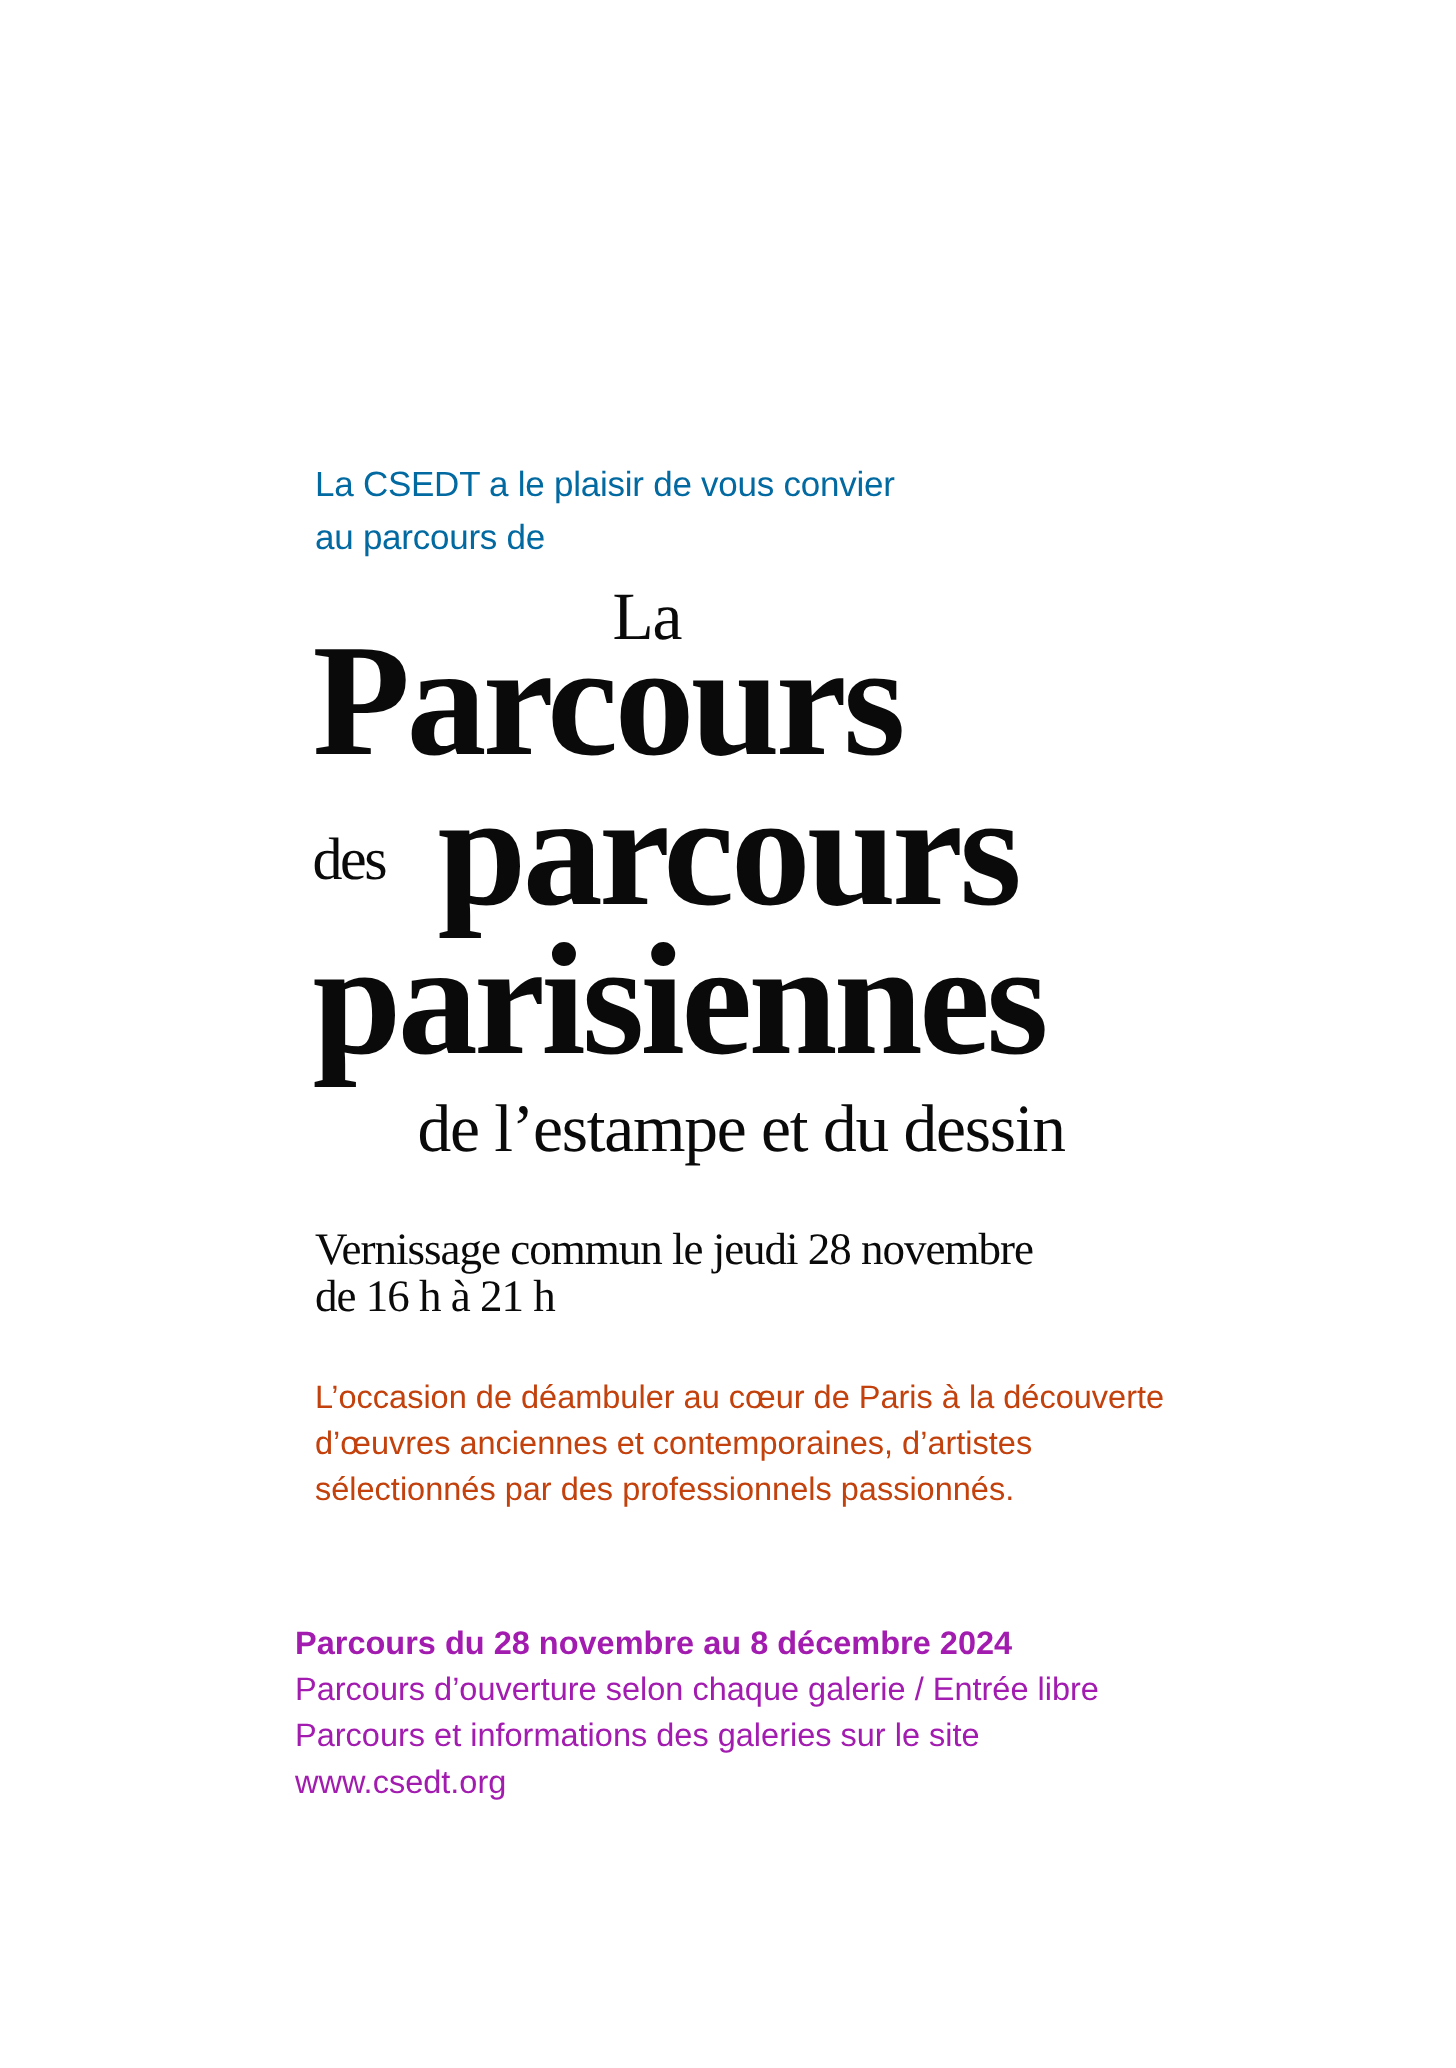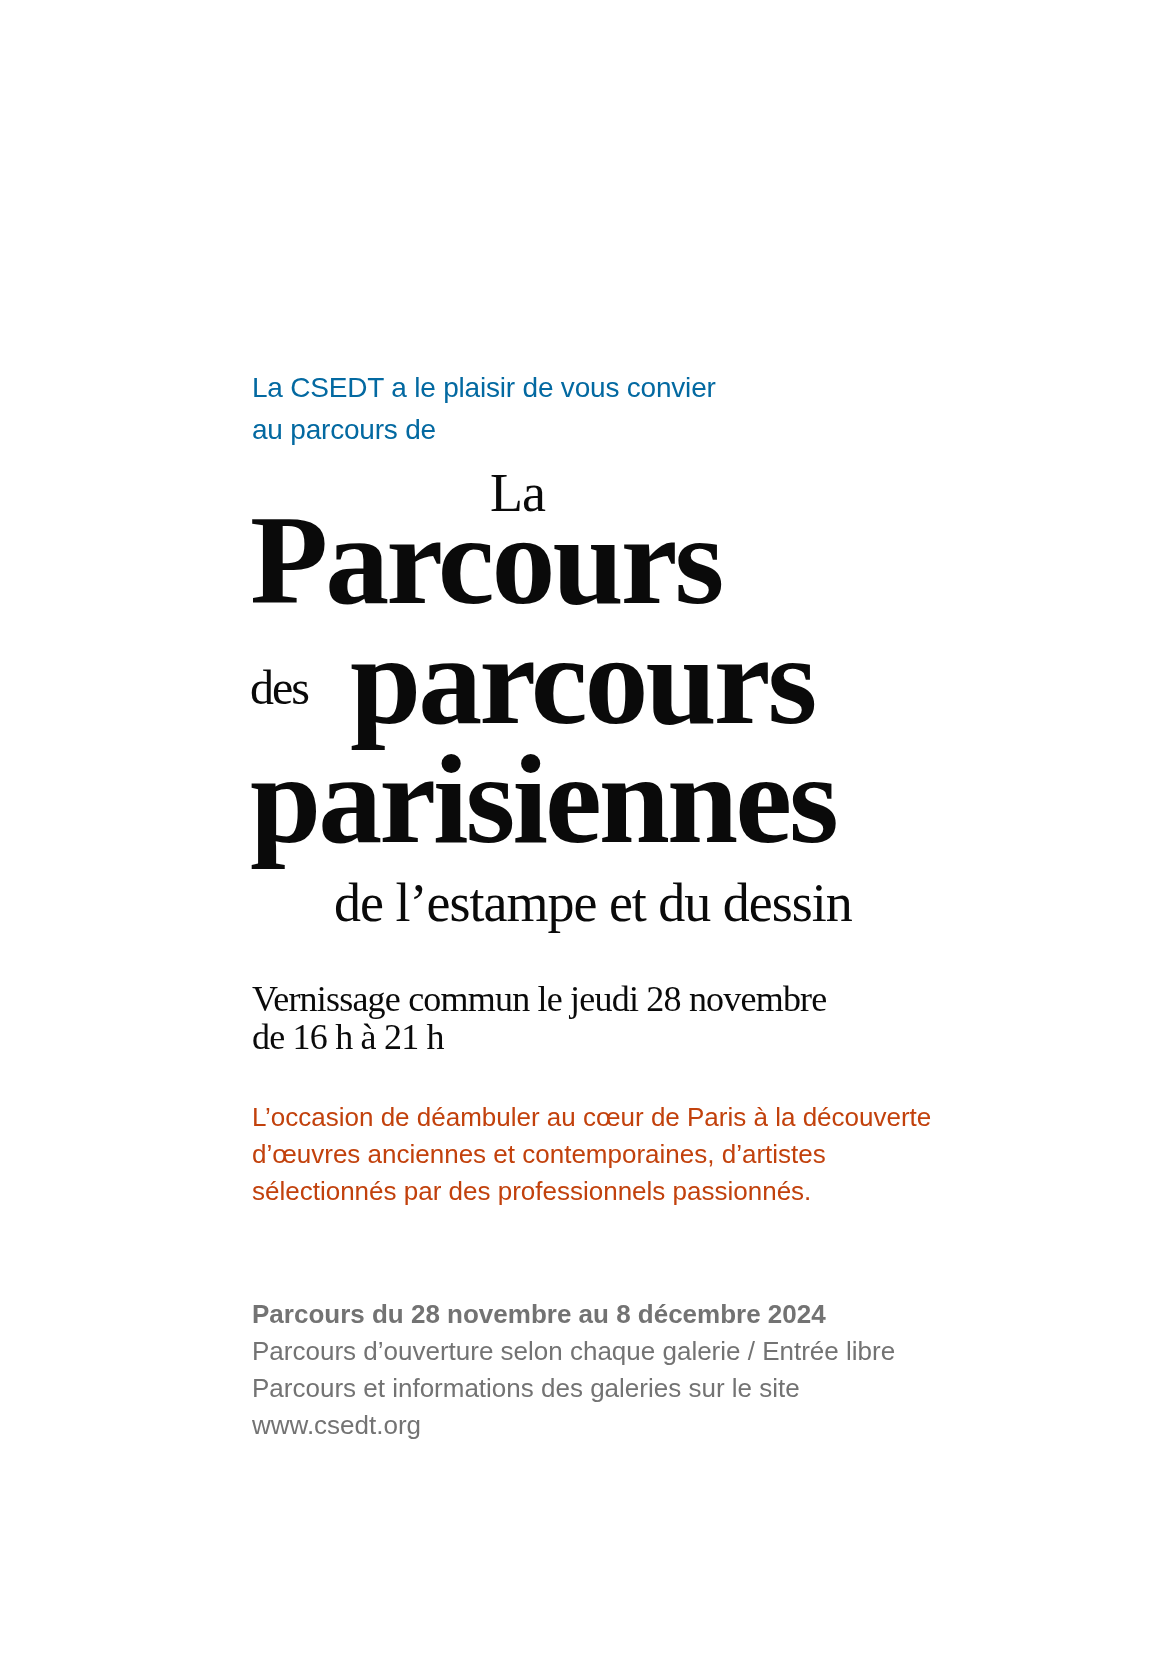--- a/index.html
+++ b/index.html
@@ -21,21 +21,21 @@
 
   .vern { left: 252px; font-size: 36px; font-weight: 400; letter-spacing: -0.8px; }
   #vern1 { top: 978px; }
   #vern2 { top: 1016px; }
 
   .para { left: 252px; font-size: 26px; font-weight: 300; color: #c2410c; }
   #para1 { top: 1102px; }
   #para2 { top: 1139px; }
   #para3 { top: 1176px; }
 
-  .info { left: 252px; font-size: 26px; color: #737373; }
+  .info { left: 236px; font-size: 26px; color: #a21caf; }
   #info1 { top: 1299px; font-weight: 700; }
   #info2 { top: 1336px; font-weight: 300; }
   #info3 { top: 1373px; font-weight: 300; text-align: right; }
   #info4 { top: 1410px; font-weight: 300; }
 </style>
 </head>
 <body>
 
 <div>
   <div id="intro1" class="abs sans intro">La CSEDT a le plaisir de vous convier</div>

